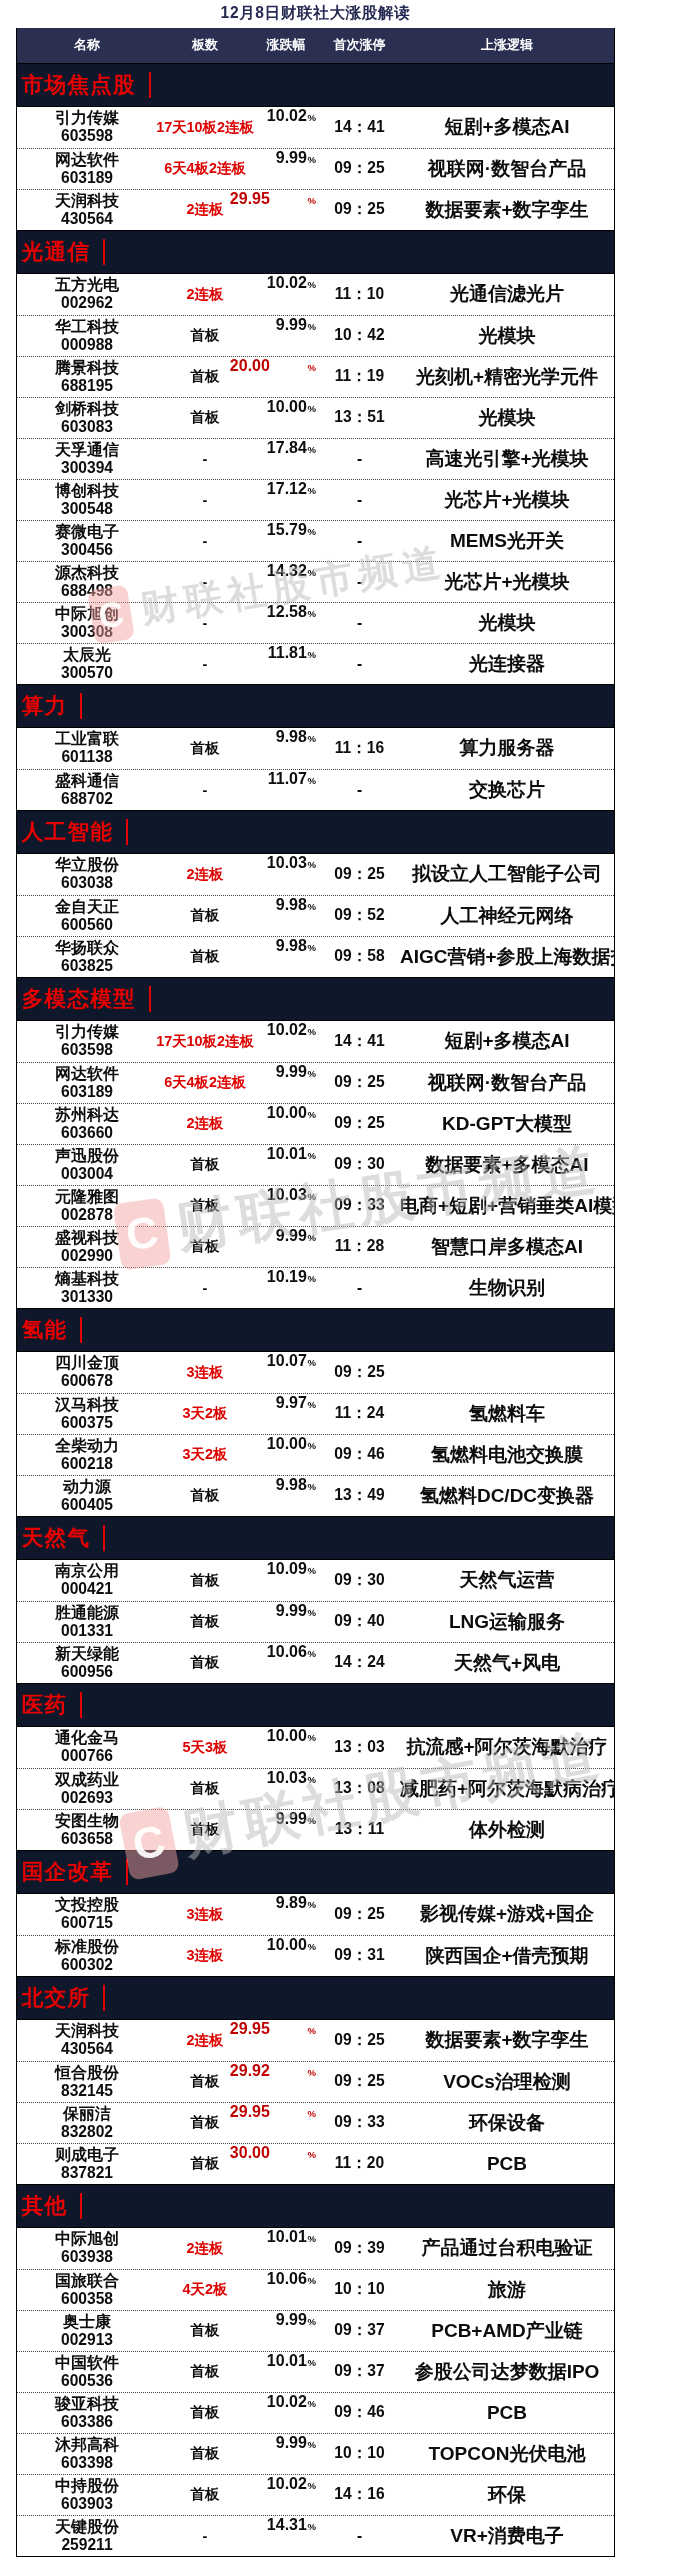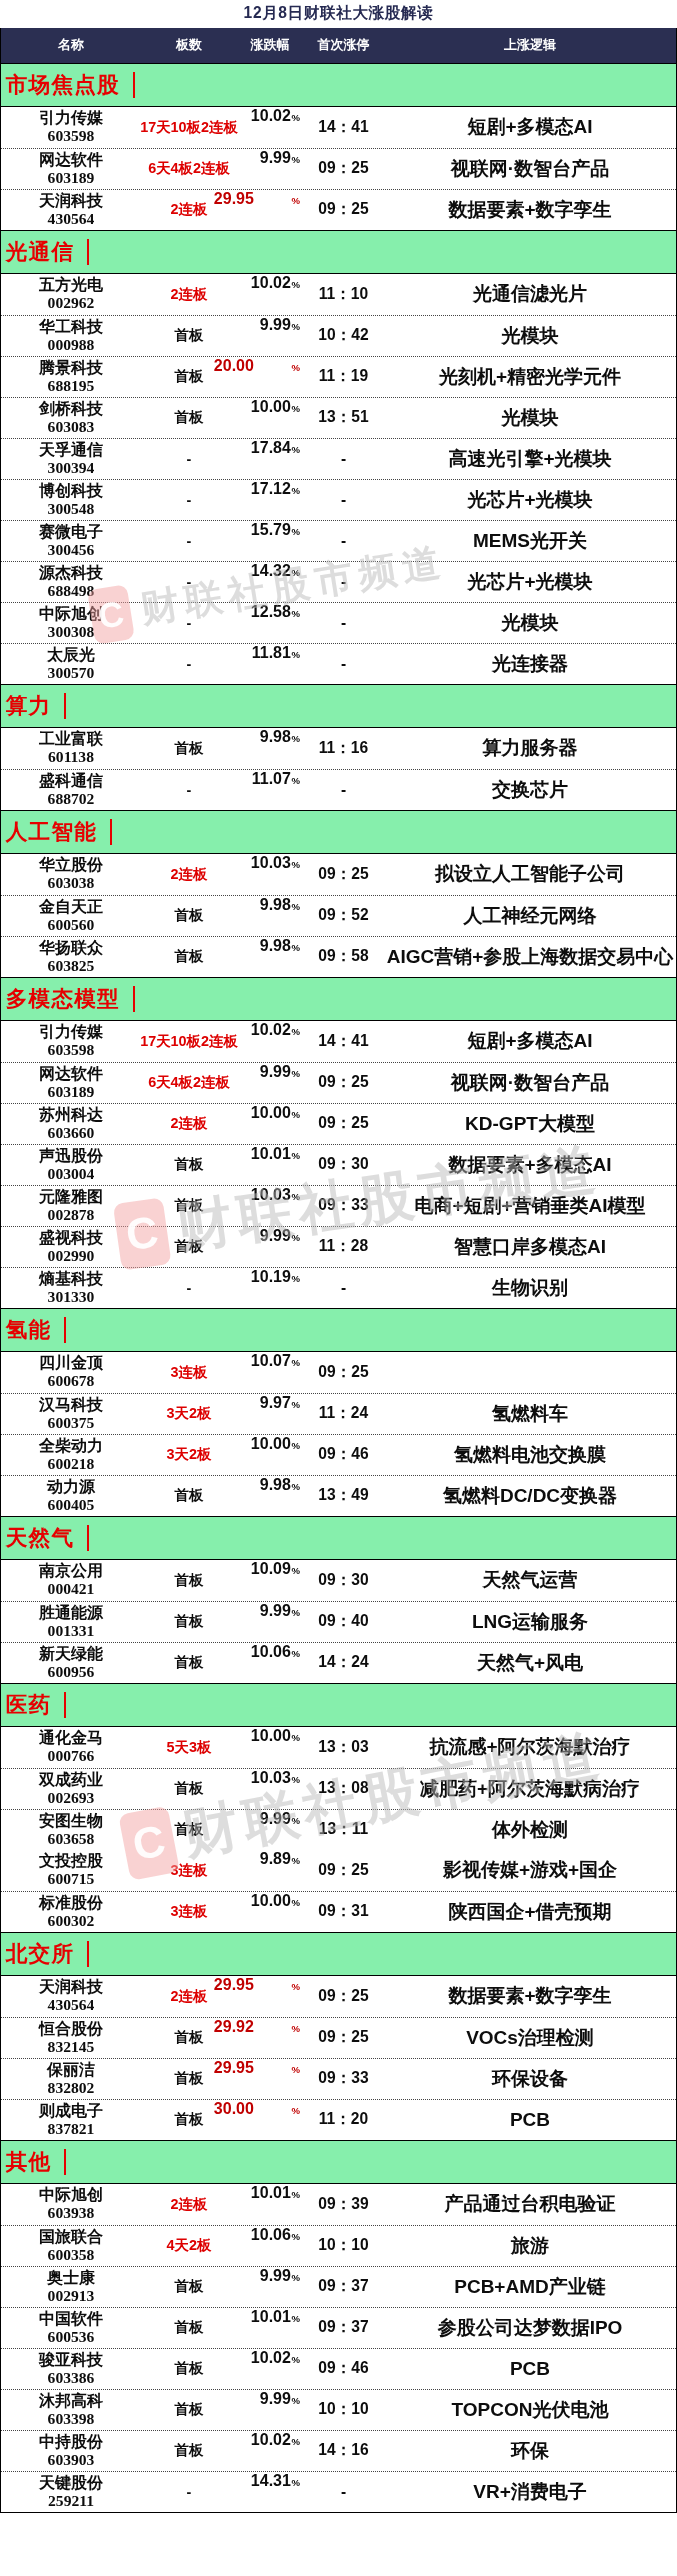--- a/index.html
+++ b/index.html
@@ -1,45 +1,45 @@
 <!DOCTYPE html>
 <html style="font-size:9.6px"><head>
 <meta charset="utf-8">
 <style>
   * { box-sizing: border-box; margin: 0; padding: 0; }
   html, body { background: #ffffff; }
   body { width: 677px; font-family: "Liberation Sans", "DejaVu Sans", sans-serif; }
-  .page { position: relative; width: 677px; background: #fff; overflow: hidden; }
+  .page { position: relative; width: 615px; background: #fff; overflow: hidden; padding-left: 16px; }
 
   .title-bar { height: 27.6px; display: flex; align-items: center; justify-content: center; }
   .title-text { font-size: 15.6px; font-weight: bold; color: #262a52; letter-spacing: 0.6px; }
 
   .table { border-left: 1.2px solid #000; border-right: 1.2px solid #000; border-bottom: 1.2px solid #000; }
 
   .grid-cols { display: grid; grid-template-columns: 140px 96px 66px 81px 1fr; text-align: center; }
 
   .thead { background: #2b2f52; height: 35px; }
   .th { display: flex; align-items: center; justify-content: center;
         color: #ffffff; font-size: 13px; font-weight: bold; }
 
-  .band { height: 44px; background: #86efac;
+  .band { height: 44px; background: #0f172a;
           border-top: 1.2px solid #000; border-bottom: 1.2px solid #000;
           display: flex; align-items: center; padding-left: 4.8px; }
   .band-label { font-family: "Liberation Serif", "DejaVu Serif", serif;
                 font-size: 21.6px; font-weight: bold; color: #e60000; letter-spacing: 1.2px; }
   .band-bar { display: inline-block; width: 1.8px; height: 26px; background: #e60000;
               margin-left: 13px; }
 
   .row { height: 41px; background: #fff; }
   .section-rows .row + .row { border-top: 0.6px dotted #444; }
 
   .cell { display: flex; align-items: center; justify-content: center;
           font-weight: bold; color: #0d0d0d; overflow: visible; white-space: nowrap; }
 
-  .c-name { flex-direction: column; justify-content: center; line-height: 18px; font-family: Liberation Serif, serif; }
+  .c-name { flex-direction: column; justify-content: center; line-height: 18px; }
   .stock-name { font-size: 16px; }
   .stock-code { font-size: 15.6px; }
 
   .c-board { font-size: 14.4px; }
   .c-board.red { color: #dd0000; }
 
   .c-pct { justify-content: flex-end; padding-right: 3px; align-items: baseline; }
   .c-pct .num { font-size: 16px; }
   .c-pct .sign { font-size: 9.6px; margin-left: 0.6px; }
   .c-pct.red { color: #c00000; gap: 37px; }
@@ -578,20 +578,24 @@
             </div>
             <div class="cell c-board">首板</div>
             <div class="cell c-pct">
               <span class="num">9.99</span>
               <span class="sign">%</span>
             </div>
             <div class="cell c-time">13：11</div>
             <div class="cell c-logic">体外检测</div>
           </div>
         </div>
+        <div class="band">
+          <span class="band-label">国企改革</span>
+          <span class="band-bar"></span>
+        </div>
         <div class="section-rows">
           <div class="row grid-cols">
             <div class="cell c-name">
               <div class="stock-name">文投控股</div>
               <div class="stock-code">600715</div>
             </div>
             <div class="cell c-board red">3连板</div>
             <div class="cell c-pct">
               <span class="num">9.89</span>
               <span class="sign">%</span>

